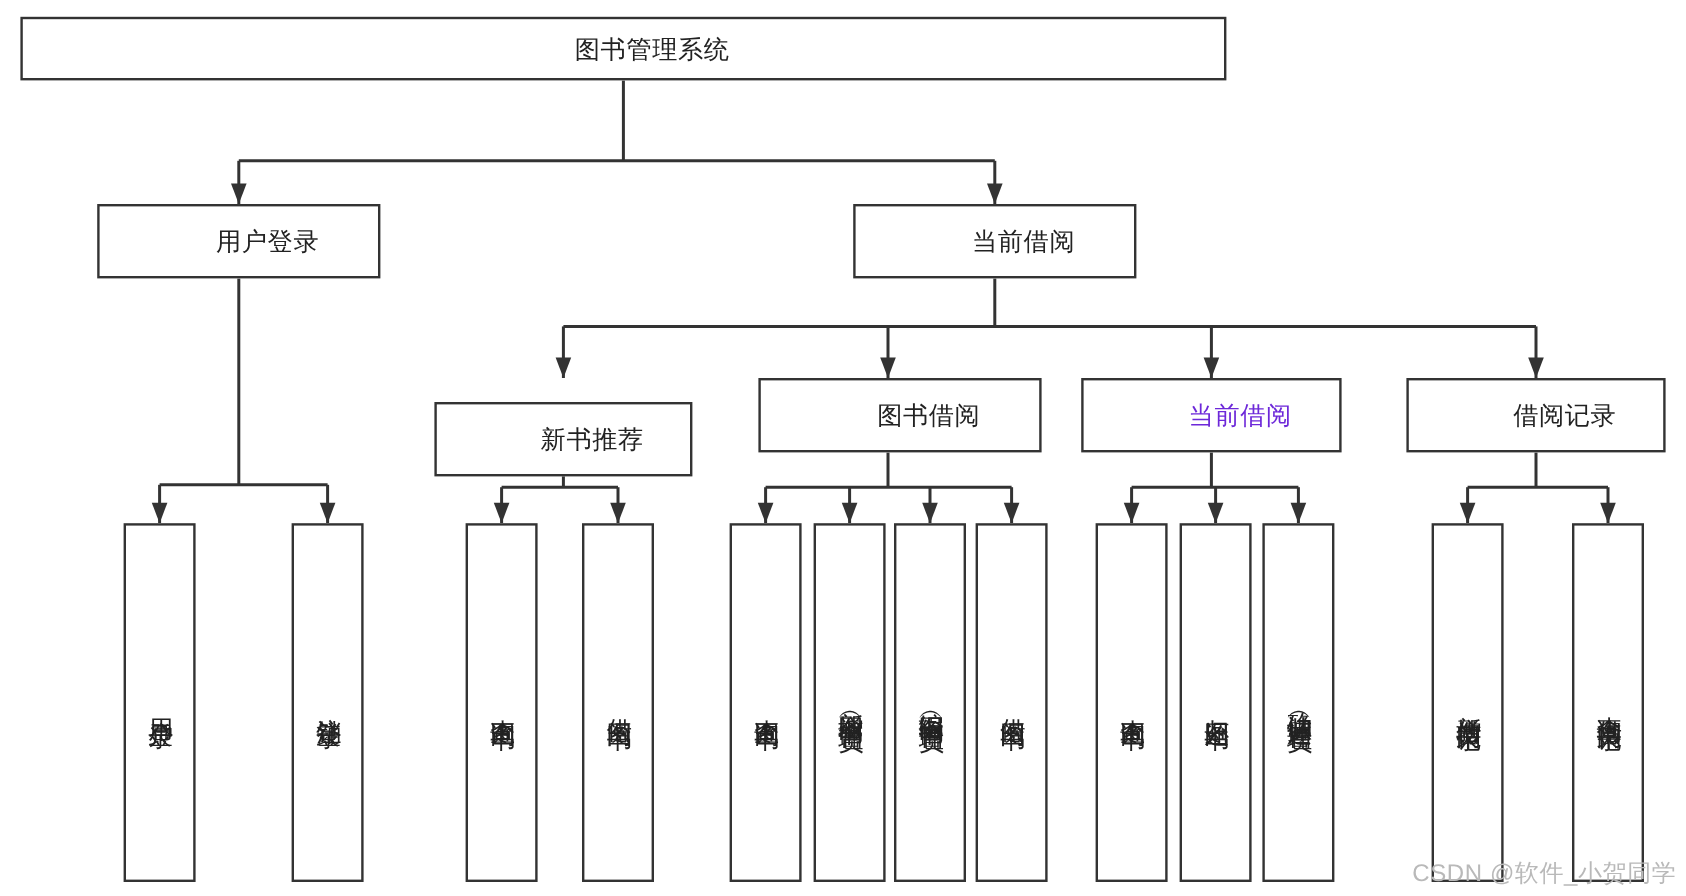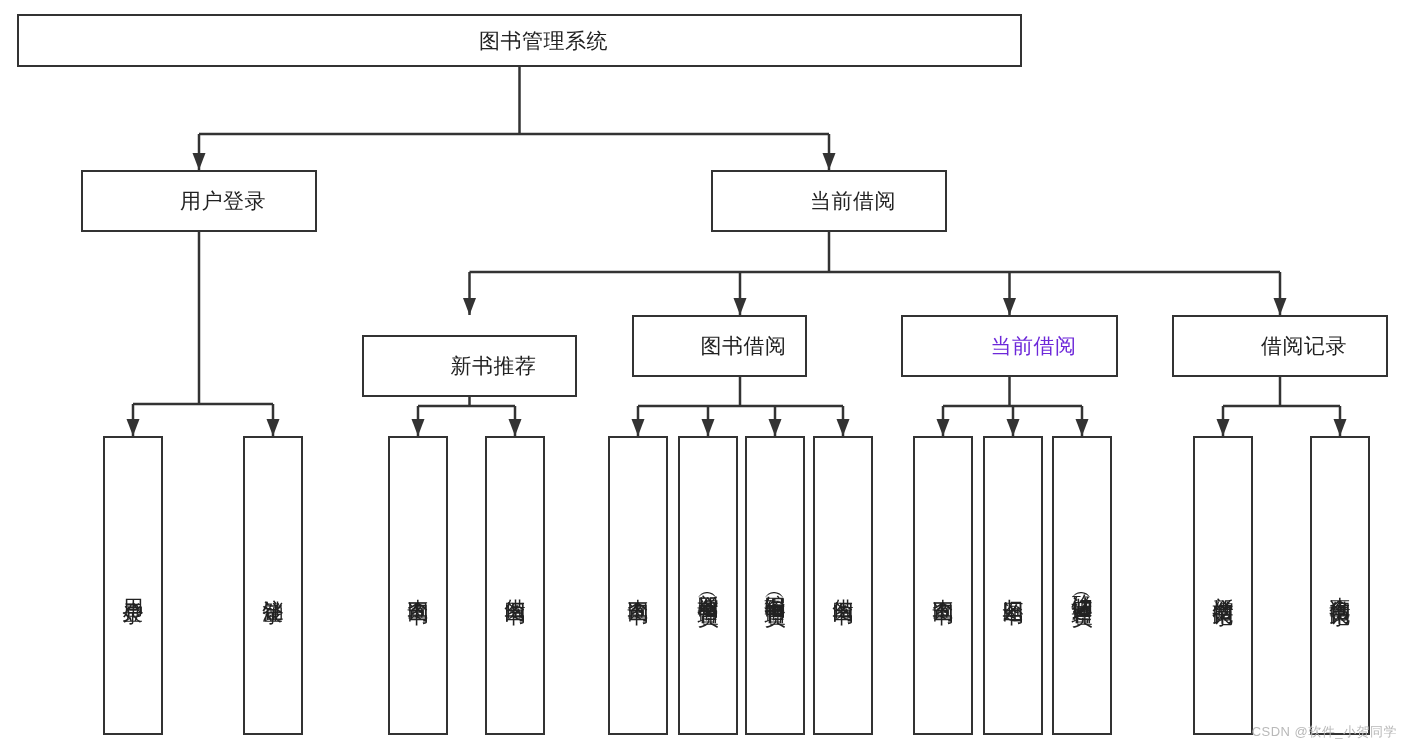--- a/index.html
+++ b/index.html
@@ -55,21 +55,21 @@
     text-align: center;
   }
   .node.vertical .node-label {
     writing-mode: vertical-rl;
     text-orientation: upright;
   }
   #watermark {
     position: absolute;
     right: 8px;
     bottom: 6px;
-    font-size: 13px;
+    font-size: 20px;
     color: #b9b9b9;
     letter-spacing: 0.5px;
     z-index: 5;
     white-space: nowrap;
   }
 </style>
 </head>
 <body>
 
 <div id="diagram-root">
@@ -133,21 +133,21 @@
       </div>
       <div class="node horizontal" style="left: 81px; top: 170px; width: 236px; height: 62px; border-color: rgb(51, 51, 51); background: rgb(255, 255, 255); color: rgb(34, 34, 34);">
         <span class="node-label">用户登录</span>
       </div>
       <div class="node horizontal" style="left: 711px; top: 170px; width: 236px; height: 62px; border-color: rgb(51, 51, 51); background: rgb(255, 255, 255); color: rgb(34, 34, 34);">
         <span class="node-label">当前借阅</span>
       </div>
       <div class="node horizontal" style="left: 362px; top: 315px; width: 215px; height: 62px; border-color: rgb(51, 51, 51); background: rgb(255, 255, 255); color: rgb(34, 34, 34); margin-top: 20px;">
         <span class="node-label">新书推荐</span>
       </div>
-      <div class="node horizontal" style="left: 632px; top: 315px; width: 175px; height: 62px; border-color: rgb(51, 51, 51); background: rgb(255, 255, 255); color: rgb(34, 34, 34);">
+      <div class="node horizontal" style="left: 632px; top: 315px; width: 236px; height: 62px; border-color: rgb(51, 51, 51); background: rgb(255, 255, 255); color: rgb(34, 34, 34);">
         <span class="node-label">图书借阅</span>
       </div>
       <div class="node horizontal" style="left: 901px; top: 315px; width: 217px; height: 62px; border-color: rgb(51, 51, 51); background: rgb(255, 255, 255); color: #6d28d9;">
         <span class="node-label">当前借阅</span>
       </div>
       <div class="node horizontal" style="left: 1172px; top: 315px; width: 216px; height: 62px; border-color: rgb(51, 51, 51); background: rgb(255, 255, 255); color: rgb(34, 34, 34);">
         <span class="node-label">借阅记录</span>
       </div>
       <div class="node vertical" style="left: 103px; top: 436px; width: 60px; height: 299px; border-color: rgb(51, 51, 51); background: rgb(255, 255, 255); color: rgb(34, 34, 34);">
         <span class="node-label">用户登录</span>

